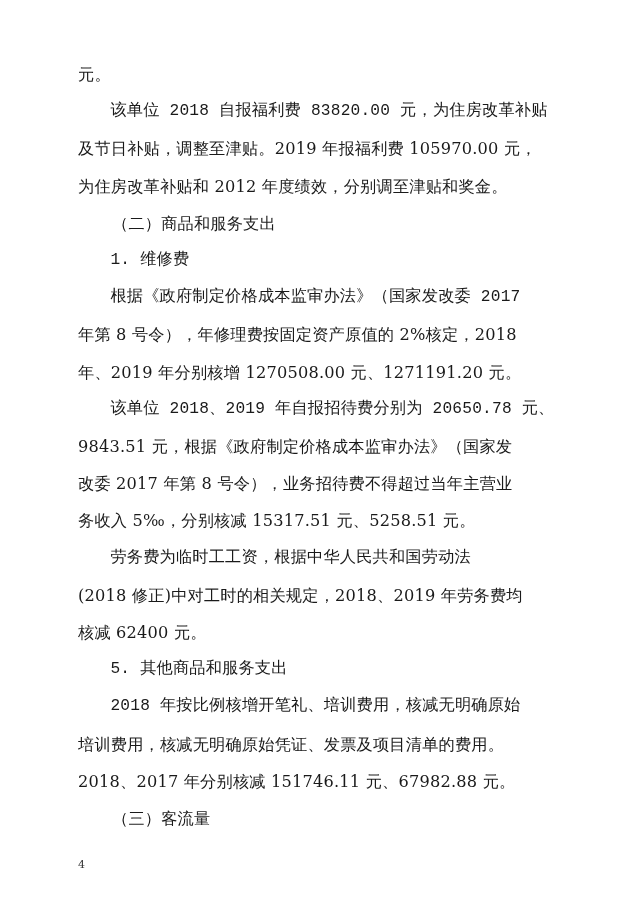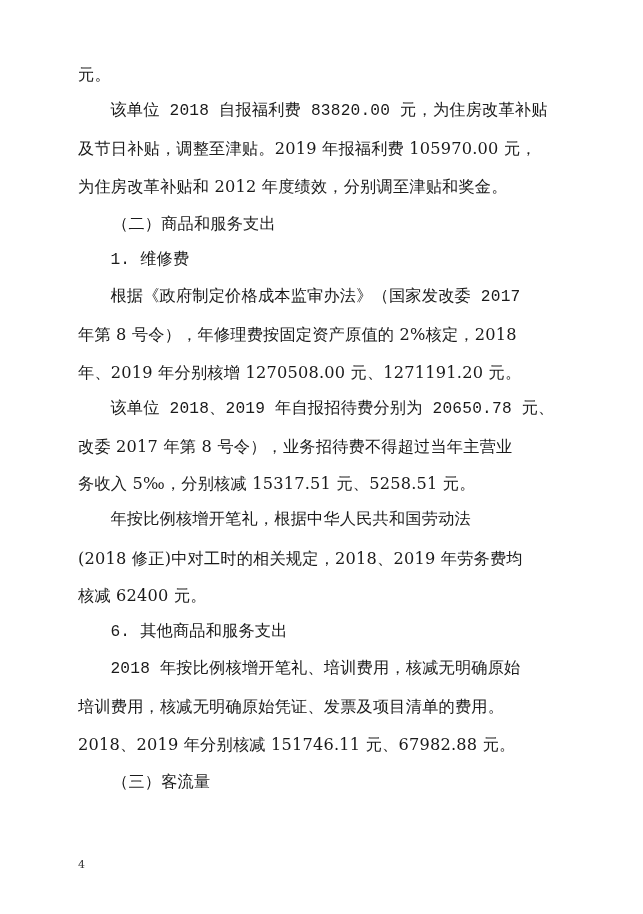--- a/index.html
+++ b/index.html
@@ -58,25 +58,26 @@
     <p class="para">元。</p>
     <p class="para indent">该单位 2018 自报福利费 83820.00 元，为住房改革补贴</p>
     <p class="para">及节日补贴，调整至津贴。2019 年报福利费 105970.00 元，</p>
     <p class="para">为住房改革补贴和 2012 年度绩效，分别调至津贴和奖金。</p>
     <p class="para indent-paren">（二）商品和服务支出</p>
     <p class="para indent">1. 维修费</p>
     <p class="para indent">根据《政府制定价格成本监审办法》（国家发改委 2017</p>
     <p class="para">年第 8 号令），年修理费按固定资产原值的 2%核定，2018</p>
     <p class="para">年、2019 年分别核增 1270508.00 元、1271191.20 元。</p>
     <p class="para indent">该单位 2018、2019 年自报招待费分别为 20650.78 元、</p>
+    <p class="para">9843.51 元，根据《政府制定价格成本监审办法》（国家发</p>
     <p class="para">改委 2017 年第 8 号令），业务招待费不得超过当年主营业</p>
     <p class="para">务收入 5‰，分别核减 15317.51 元、5258.51 元。</p>
-    <p class="para indent">年按比例核增开笔礼，根据中华人民共和国劳动法</p>
+    <p class="para indent">劳务费为临时工工资，根据中华人民共和国劳动法</p>
     <p class="para">(2018 修正)中对工时的相关规定，2018、2019 年劳务费均</p>
     <p class="para">核减 62400 元。</p>
-    <p class="para indent">6. 其他商品和服务支出</p>
+    <p class="para indent">5. 其他商品和服务支出</p>
     <p class="para indent">2018 年按比例核增开笔礼、培训费用，核减无明确原始</p>
     <p class="para">培训费用，核减无明确原始凭证、发票及项目清单的费用。</p>
-    <p class="para">2018、2019 年分别核减 151746.11 元、67982.88 元。</p>
+    <p class="para">2018、2017 年分别核减 151746.11 元、67982.88 元。</p>
     <p class="para indent-paren">（三）客流量</p>
   </div>
   <div class="page-number">4</div>
 </div>
 
 </body></html>

